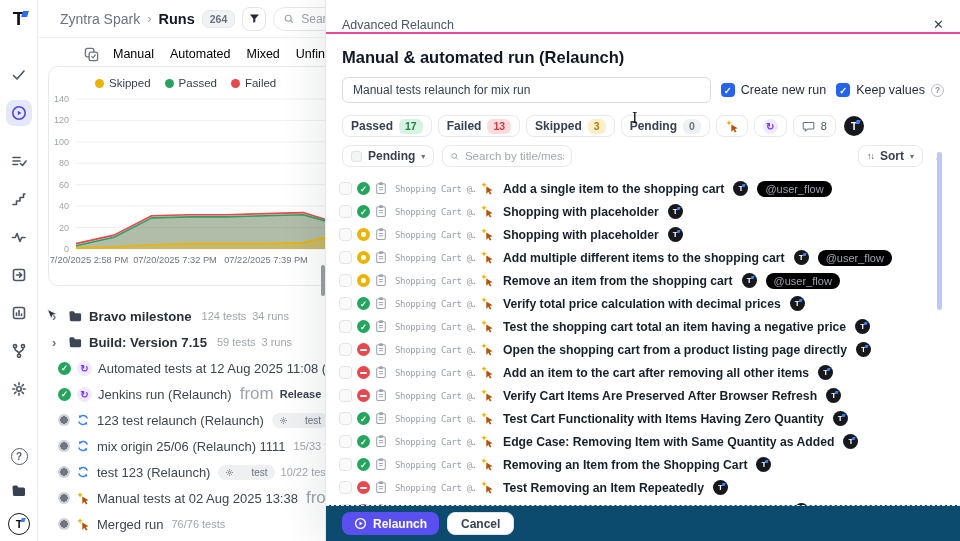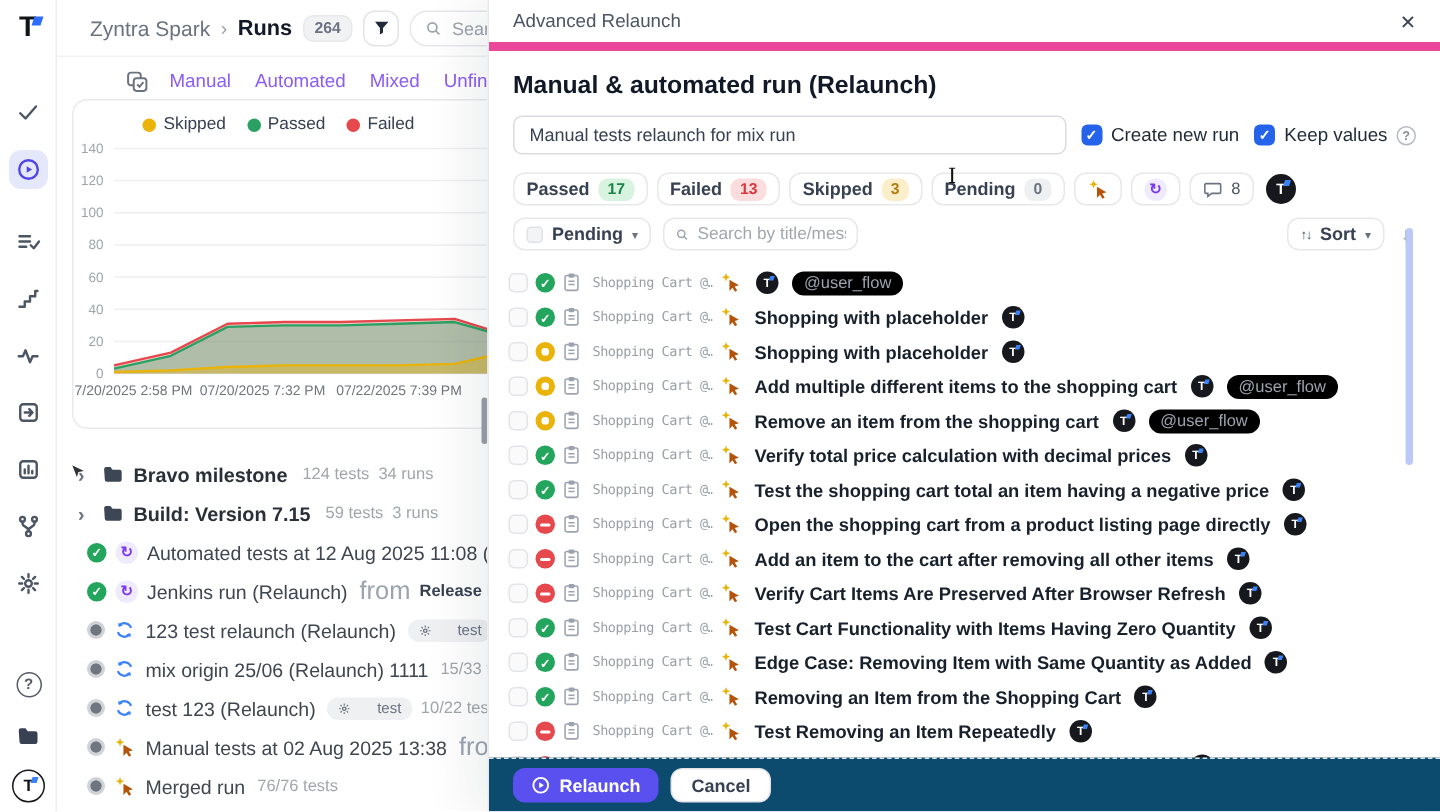--- a/index.html
+++ b/index.html
@@ -28,21 +28,21 @@
   .main-header{height:38px;display:flex;align-items:center;padding-left:22px;gap:7px;border-bottom:1px solid #f1f1f3}
   .bc-project{font-size:14px;color:#6b7280;font-weight:500;white-space:nowrap}
   .bc-sep{color:#9ca3af;font-size:13px}
   .bc-page{font-size:14.5px;font-weight:700;color:#111827}
   .bc-count{background:#f1f2f4;border:1px solid #e7e8ea;color:#6b7280;font-size:10.5px;font-weight:700;padding:2px 7px;border-radius:7px}
   .filter-btn{width:24px;height:24px;border:1px solid #e3e4e8;border-radius:8px;display:flex;align-items:center;justify-content:center;flex:none;background:#fff}
   .search-pill{height:24px;min-width:112px;border:1px solid #e5e7eb;border-radius:999px;display:flex;align-items:center;gap:6px;padding:0 9px;flex:none}
   .search-pill .ph{font-size:12px;color:#9ca3af;white-space:nowrap}
 
   .tabs{height:28px;display:flex;align-items:center;gap:16px;padding-left:46px;margin-top:2px}
-  .tab{font-size:12.5px;color:#8b5cf6;background:none;border:none;cursor:pointer;font-family:inherit;white-space:nowrap}
+  .tab{font-size:12.5px;color:#000000;background:none;border:none;cursor:pointer;font-family:inherit;white-space:nowrap}
   .tabs-lead{width:15px;height:15px;flex:none;margin-right:-2px}
 
   .chart-panel{position:absolute;left:10px;top:66px;width:300px;height:220px;border:1px solid #e8e9eb;border-radius:10px;background:#fff}
   .legend{display:flex;gap:14px;align-items:center;padding:10px 0 0 46px}
   .legend-item{display:flex;gap:5px;align-items:center;cursor:pointer}
   .legend-dot{width:9px;height:9px;border-radius:50%}
   .legend-label{font-size:11.5px;color:#374151}
   .chart-svg{position:absolute;left:0;top:20px}
   .chart-svg text{font-family:"Liberation Sans",sans-serif}
 
@@ -62,21 +62,21 @@
   .st.passed{background:#23a55e}.st.passed::after{content:"✓";color:#fff;font-size:8.5px;font-weight:700}
   .st.skipped{background:#eab308}.st.skipped::after{content:"";width:4.5px;height:4.5px;background:#fff;border-radius:50%}
   .st.failed{background:#e5484d}.st.failed::after{content:"";width:6.5px;height:2px;background:#fff;border-radius:1px}
   .st.progress{width:12px;height:12px;background:radial-gradient(circle,#6f7680 42%,#cfd3d8 46%)}
   .type-auto{width:15px;height:15px;border-radius:50%;background:#efeafd;color:#7c3aed;font-size:10px;font-weight:700;display:inline-flex;align-items:center;justify-content:center;flex:none}
   .page-thumb{position:absolute;left:283px;top:265px;width:4px;height:31px;background:#9aa0a6;border-radius:2px;cursor:pointer}
   .mouse-cursor{position:absolute;left:9px;top:309px;width:11px;height:13px}
 
   
   .drawer{position:absolute;left:325px;top:0;width:635px;height:541px;background:#fff;border-left:1px solid #e7e8ea;box-shadow:-14px 0 30px rgba(15,23,42,.07)}
-  .drawer-header{height:34px;display:flex;align-items:center;padding:0 16px;border-bottom:6px solid #ec4899}
+  .drawer-header{height:34px;display:flex;align-items:flex-end;padding:0 16px;border-bottom:2px solid #ec4899}
   .drawer-header .t{font-size:12.5px;color:#4b5563}
   .close-x{margin-left:auto;font-size:13px;color:#374151;background:none;border:none;cursor:pointer}
   .drawer-body{position:relative;padding:0 16px}
   .modal-title{margin-top:14px;font-size:16.5px;font-weight:700;color:#111827}
   .title-row{margin-top:10px;display:flex;align-items:center;gap:10px}
   .run-input{width:432px;height:26px;border:1px solid #d9dbe0;border-radius:6px;padding:0 10px;font-size:12px;color:#374151;font-family:inherit;outline:none}
   .ibeam{position:absolute;left:306px;top:62px;font-family:"DejaVu Serif",serif;font-size:14px;color:#111;pointer-events:none}
   .cb-lab{display:flex;align-items:center;gap:6px;cursor:pointer;white-space:nowrap}
   .cb-blue{width:14px;height:14px;border-radius:4px;background:#2563eb;color:#fff;font-size:9.5px;font-weight:700;display:inline-flex;align-items:center;justify-content:center}
   .cb-text{font-size:12.5px;color:#1f2937}
@@ -487,20 +487,21 @@
                 <path d="M4.6 7.4h4.8M4.6 10h4.8" stroke="#9ca3af" stroke-width="1.1"></path>
               </svg>
             </span>
             <span class="case">Shopping Cart @…</span>
             <span class="icon-16">
               <svg viewBox="0 0 16 16" width="14" height="14">
                 <path d="M4.6 1.2l.9 2.3 2.3.9-2.3.9-.9 2.3-.9-2.3-2.3-.9 2.3-.9z" fill="#eab308"></path>
                 <path d="M7.2 6.2l7.2 4.3-3.2.9 1.9 3.1-1.7 1-1.9-3.1-2.3 2.4z" fill="#b45309"></path>
               </svg>
             </span>
+            <span class="t-title">Add a single item to the shopping cart</span>
             <span class="avatar">
               <span>T</span>
               <i></i>
             </span>
             <span class="u-tag">@user_flow</span>
           </div>
           <div class="test-row">
             <span class="t-cb"></span>
             <span class="st passed"></span>
             <span class="icon-16">

